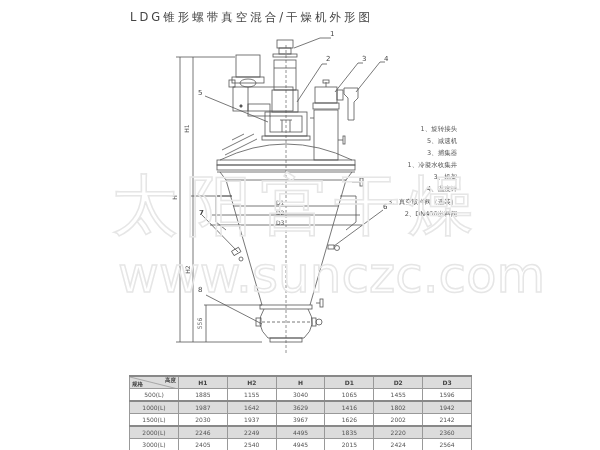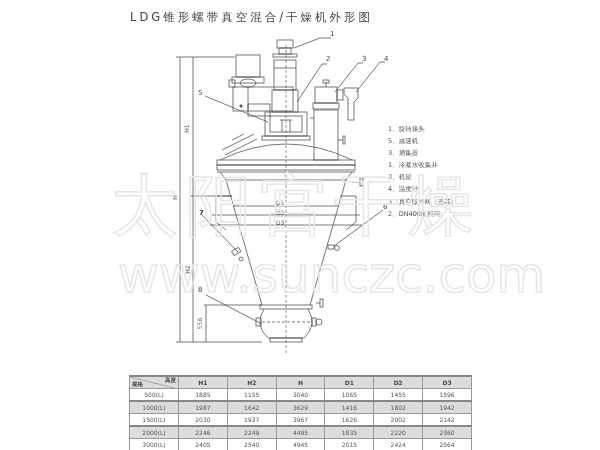--- a/index.html
+++ b/index.html
@@ -1,19 +1,19 @@
 <!DOCTYPE html>
 <html><head>
 <meta charset="utf-8">
 <style>
   html, body { margin:0; padding:0; background:#fff; }
   body { width:600px; height:450px; position:relative; overflow:hidden; font-family:"DejaVu Sans", sans-serif; }
   .title { position:absolute; left:130px; top:10px; font-size:11.5px; letter-spacing:3px; color:#444; white-space:nowrap; }
   svg.drawing { position:absolute; left:0; top:0; }
-  .legend { position:absolute; left:388px; top:123px; font-size:6.5px; color:#555; line-height:12.1px; }
+  .legend { position:absolute; left:388px; top:123px; font-size:6.5px; color:#555; line-height:12.1px;text-align:right; }
   .legend .item { white-space:nowrap; }
   .watermark { position:absolute; left:0; top:0; pointer-events:none; }
   table.spec { position:absolute; left:129px; top:375px; width:343px; border-collapse:collapse; font-size:6px; color:#555; }
   table.spec td, table.spec th { border:1px solid #999; height:11px; padding:0; text-align:center; font-weight:normal; }
   table.spec tr.gray td, table.spec tr.head th { background:#dcdcdc; }
   table.spec tr.head th { font-weight:bold; color:#444; border-top:2px solid #888; }
   table.spec tr.gray td { border-top:2px solid #888; }
   .diag-cell { position:relative; width:48px; }
   .diag-cell .l { position:absolute; left:2px; bottom:0px; font-size:5.5px; }
   .diag-cell .r { position:absolute; right:2px; top:0px; font-size:5.5px; }

